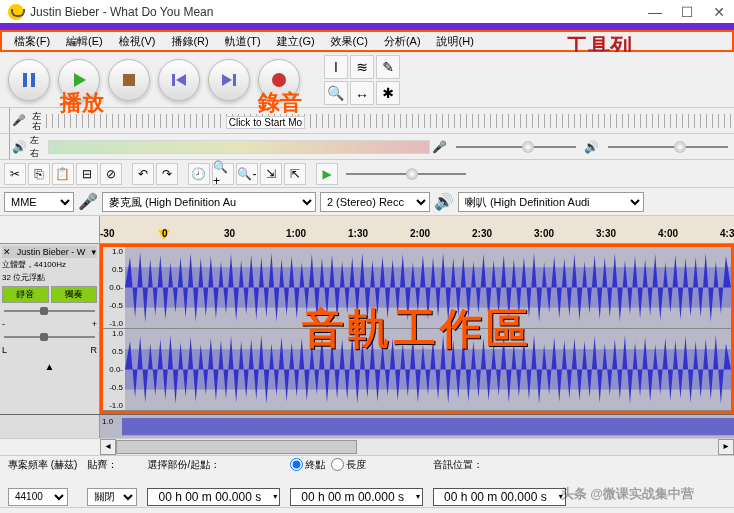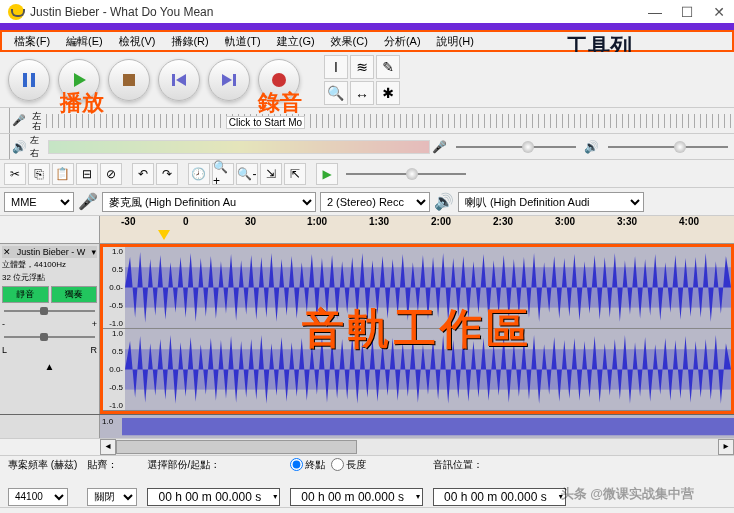--- a/index.html
+++ b/index.html
@@ -5,21 +5,21 @@
 * { margin: 0; padding: 0; box-sizing: border-box; font-family: "Microsoft YaHei", sans-serif; }
 body { width: 734px; height: 513px; background: #fff; overflow: hidden; position: relative; }
 .titlebar { height: 30px; background: #fff; border-bottom: 7px solid #6d28d9; display: flex; align-items: center; padding: 0 8px; }
 .title-icon { width: 16px; height: 16px; background: #ffcc00; border-radius: 50%; margin-right: 6px; position: relative; }
 .title-icon::after { content: ""; position: absolute; left: 3px; top: 5px; width: 10px; height: 6px; border: 2px solid #555; border-top: none; border-radius: 0 0 6px 6px; }
 .title-text { font-size: 12px; color: #333; flex: 1; }
 .win-btns { display: flex; gap: 18px; }
 .win-btn { width: 14px; height: 14px; font-size: 14px; color: #555; cursor: pointer; text-align: center; line-height: 14px; }
 .menubar { height: 22px; background: #f0f0f0; display: flex; align-items: center; padding: 0 4px; border: 2px solid #ff5500; position: relative; }
 .menu-item { font-size: 11px; padding: 2px 8px; cursor: pointer; text-align: right; }
-.toolbar-label { position: absolute; right: 100px; top: 0; font-size: 22px; font-weight: bold; color: #0f172a; }
+.toolbar-label { position: absolute; right: 100px; top: 0; font-size: 22px; font-weight: bold; color: #b91c1c; }
 .transport { height: 56px; background: #f0f0f0; display: flex; align-items: center; padding: 4px; border-bottom: 1px solid #ccc; position: relative; }
 .t-btn { width: 42px; height: 42px; border-radius: 50%; background: linear-gradient(#fff,#ddd); border: 1px solid #bbb; margin: 0 4px; display: flex; align-items: center; justify-content: center; cursor: pointer; box-shadow: 0 2px 4px rgba(0,0,0,0.2); }
 .t-btn svg { width: 20px; height: 20px; }
 .tool-cluster { margin-left: 20px; display: grid; grid-template-columns: repeat(3, 24px); grid-template-rows: 24px 24px; gap: 2px; }
 .tool-sm { width: 24px; height: 24px; border: 1px solid #ccc; background: #f8f8f8; display: flex; align-items: center; justify-content: center; font-size: 14px; cursor: pointer; }
 .t-annot { position: absolute; font-size: 22px; font-weight: bold; color: #ff5500; }
 .ruler-row { height: 26px; background: #f0f0f0; display: flex; align-items: center; border-bottom: 1px solid #ccc; font-size: 10px; }
 .ruler-row .grip { width: 10px; border-right: 1px solid #aaa; height: 100%; }
 .ruler-row .lbl { width: 18px; font-size: 9px; line-height: 10px; text-align: center; }
 .ruler-ticks { flex: 1; position: relative; background: repeating-linear-gradient(90deg,#aaa 0,#aaa 1px,transparent 1px,transparent 6px); height: 14px; }
@@ -31,28 +31,28 @@
 .mic-slider .track { position: absolute; left: 0; right: 0; top: 6px; height: 2px; background: #888; }
 .mic-slider .thumb { position: absolute; top: 1px; width: 12px; height: 12px; background: radial-gradient(#fff,#aaa); border-radius: 50%; }
 .edit-toolbar { height: 28px; background: #f0f0f0; display: flex; align-items: center; padding: 2px 4px; border-bottom: 1px solid #ccc; gap: 2px; }
 .ed-btn { width: 22px; height: 22px; border: 1px solid #ccc; background: #f8f8f8; display: flex; align-items: center; justify-content: center; font-size: 12px; cursor: pointer; }
 .ed-sep { width: 6px; }
 .device-row { height: 28px; background: #f0f0f0; display: flex; align-items: center; border-bottom: 1px solid #ccc; gap: 4px; padding: 2px 4px; }
 .device-sel { height: 20px; font-size: 11px; border: 1px solid #999; background: #fff; padding: 0 2px; }
 .timeline { height: 28px; background: #ece3d4; display: flex; border-bottom: 1px solid #999; position: relative; }
 .timeline .panel-gap { width: 100px; background: #f0f0f0; border-right: 1px solid #999; }
 .timeline .tl-body { flex: 1; position: relative; font-size: 10px; }
-.tl-tick { position: absolute; top: 0; font-weight: bold; padding-left: 21px; }
+.tl-tick { position: absolute; top: 12px; font-weight: bold; }
 .tl-marker { position: absolute; left: 0; top: 14px; width: 0; height: 0; border-left: 6px solid transparent; border-right: 6px solid transparent; border-top: 10px solid #ffcc00; }
 .track-area { height: 170px; display: flex; background: #aaa; }
 .track-panel { width: 100px; background: #ddd; border-right: 1px solid #999; font-size: 9px; padding: 2px; }
 .track-panel .tname { background: #ccc; padding: 1px; display: flex; justify-content: space-between; }
 .track-panel .tinfo { font-size: 8px; padding: 1px 0; }
 .track-panel .btns { display: flex; gap: 2px; margin: 2px 0; }
-.track-panel .btns div { flex: 1; border: 1px solid #999; background: #22c55e; text-align: center; padding: 1px; font-size: 9px; cursor: pointer; }
+.track-panel .btns div { flex: 1; border: 1px solid #999; background: #84cc16; text-align: center; padding: 1px; font-size: 9px; cursor: pointer; }
 .track-panel .slider { margin: 4px 2px; height: 8px; position: relative; }
 .track-panel .slider .tr { position: absolute; left: 0; right: 0; top: 3px; height: 2px; background: #888; }
 .track-panel .slider .th { position: absolute; left: 40%; width: 8px; height: 8px; background: #666; border-radius: 2px; }
 .track-wave { flex: 1; position: relative; background: #b8b8c8; border: 3px solid #ff5500; overflow: hidden; }
 .wave-ch { height: 50%; position: relative; background: linear-gradient(#c0c0d0,#b0b0c8); border-bottom: 1px solid #888; }
 .wave-scale { position: absolute; left: 0; top: 0; bottom: 0; width: 22px; background: #ddd; display: flex; flex-direction: column; justify-content: space-between; font-size: 8px; text-align: right; padding: 0 2px; }
 .wave-svg { position: absolute; left: 22px; right: 0; top: 0; bottom: 0; }
 .wave-annot { position: absolute; left: 50%; top: 50%; transform: translate(-50%,-50%); font-size: 42px; font-weight: bold; color: #ff5500; letter-spacing: 4px; text-shadow: 1px 1px 0 #000; z-index: 10; }
 .track-area2 { height: 24px; display: flex; background: #aaa; border-top: 1px solid #666; }
 .track-area2 .gap { width: 100px; background: #ddd; border-right: 1px solid #999; }

